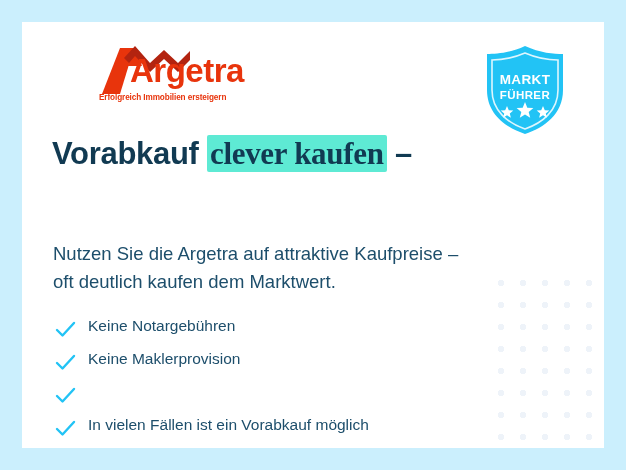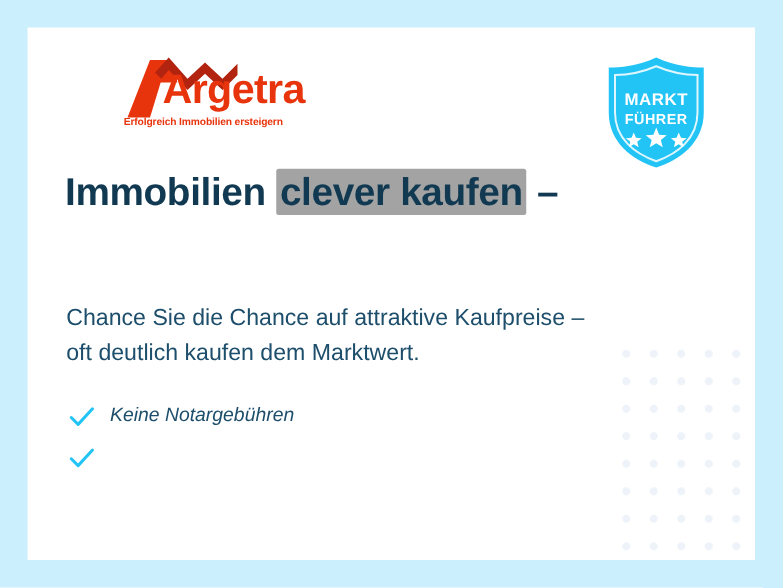--- a/index.html
+++ b/index.html
@@ -38,31 +38,31 @@
   .badge svg{display:block;}
   .badge-t1{font-size:13.5px;font-weight:bold;fill:#ffffff;letter-spacing:0.4px;}
   .badge-t2{font-size:11.5px;font-weight:bold;fill:#ffffff;letter-spacing:0.4px;}
 
   
   .headline{
     position:absolute;left:30px;top:112px;width:520px;
     font-size:31px;font-weight:bold;color:#113a52;
     line-height:1.27;letter-spacing:-0.3px;
   }
-  .hl-mark{background:#a3a3a3;padding:1px 3px;border-radius:2px;}
+  .hl-mark{background:#5eead4;padding:1px 3px;border-radius:2px;font-family:Liberation Serif, serif;}
 
   
   .sub{
     position:absolute;left:31px;top:218px;width:520px;
     font-size:18.5px;color:#1d4e6b;line-height:1.52;
   }
 
   
   .checklist{position:absolute;left:33px;top:296px;width:470px;}
-  .check-row{display:flex;align-items:center;height:30px;margin-bottom:3px;font-style:italic;}
+  .check-row{display:flex;height:30px;margin-bottom:3px;}
   .check-icon{flex:0 0 auto;width:28px;height:22px;display:flex;align-items:center;}
   .check-icon svg{display:block;}
   .check-label{
     font-size:15.5px;color:#1d4e6b;white-space:nowrap;
     padding-left:5px;line-height:1;
   }
 </style>
 </head>
 <body>
 
@@ -91,45 +91,61 @@
         <text class="badge-t2" x="43" y="55" text-anchor="middle">FÜHRER</text>
         <g fill="#ffffff">
           <polygon points="25,62 26.8,66.2 31.3,66.5 27.8,69.4 28.9,73.8 25,71.3 21.1,73.8 22.2,69.4 18.7,66.5 23.2,66.2"></polygon>
           <polygon points="43,58 45.3,63.7 51.4,64.1 46.7,67.9 48.2,73.8 43,70.5 37.8,73.8 39.3,67.9 34.6,64.1 40.7,63.7"></polygon>
           <polygon points="61,62 62.8,66.2 67.3,66.5 63.8,69.4 64.9,73.8 61,71.3 57.1,73.8 58.2,69.4 54.7,66.5 59.2,66.2"></polygon>
         </g>
       </svg>
     </div>
 
     <div class="headline">
-      <span>Immobilien </span><span class="hl-mark">clever kaufen</span><span> –</span><br>
+      <span>Vorabkauf </span><span class="hl-mark">clever kaufen</span><span> –</span><br>
     </div>
 
     <div class="sub">
-      <span>Chance Sie die Chance auf attraktive Kaufpreise –</span><br>
+      <span>Nutzen Sie die Argetra auf attraktive Kaufpreise –</span><br>
       <span>oft deutlich kaufen dem Marktwert.</span>
     </div>
 
     <div class="checklist">
 
       <div class="check-row">
         <span class="check-icon">
           <svg width="21" height="17" viewBox="0 0 21 17" xmlns="http://www.w3.org/2000/svg">
             <polyline points="2,9 7.5,14.5 19,2" fill="none" stroke="#22c3f5" stroke-width="2.4" stroke-linecap="round" stroke-linejoin="round"></polyline>
           </svg>
         </span>
         <span class="check-label">Keine Notargebühren</span>
       </div>
 
+      <div class="check-row">
+        <span class="check-icon">
+          <svg width="21" height="17" viewBox="0 0 21 17" xmlns="http://www.w3.org/2000/svg">
+            <polyline points="2,9 7.5,14.5 19,2" fill="none" stroke="#22c3f5" stroke-width="2.4" stroke-linecap="round" stroke-linejoin="round"></polyline>
+          </svg>
+        </span>
+        <span class="check-label">Keine Maklerprovision</span>
+      </div>
 
       <div class="check-row">
         <span class="check-icon">
           <svg width="21" height="17" viewBox="0 0 21 17" xmlns="http://www.w3.org/2000/svg">
             <polyline points="2,9 7.5,14.5 19,2" fill="none" stroke="#22c3f5" stroke-width="2.4" stroke-linecap="round" stroke-linejoin="round"></polyline>
           </svg>
         </span>
       </div>
 
+      <div class="check-row">
+        <span class="check-icon">
+          <svg width="21" height="17" viewBox="0 0 21 17" xmlns="http://www.w3.org/2000/svg">
+            <polyline points="2,9 7.5,14.5 19,2" fill="none" stroke="#22c3f5" stroke-width="2.4" stroke-linecap="round" stroke-linejoin="round"></polyline>
+          </svg>
+        </span>
+        <span class="check-label">In vielen Fällen ist ein Vorabkauf möglich</span>
+      </div>
 
     </div>
 
   </div>
 </div>
 
 </body></html>

